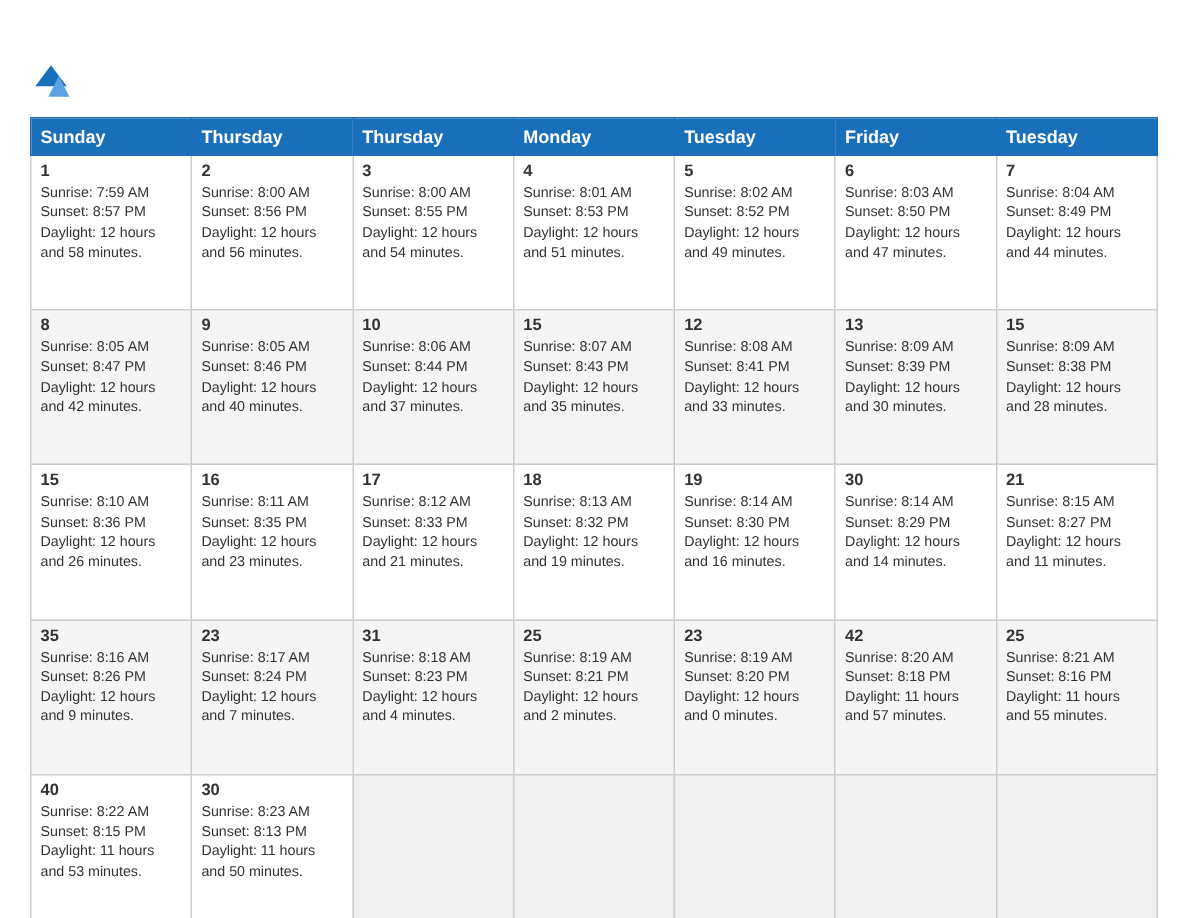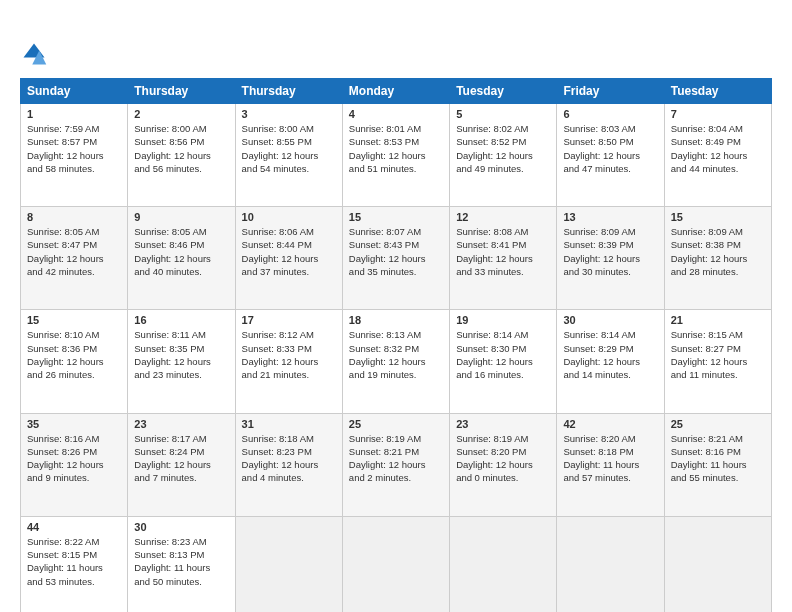--- a/index.html
+++ b/index.html
@@ -163,21 +163,21 @@
         <tr>
           <td><span class="day-num">35</span><span class="cell-text">Sunrise: 8:16 AM<br>Sunset: 8:26 PM<br>Daylight: 12 hours and 9 minutes.</span></td>
           <td><span class="day-num">23</span><span class="cell-text">Sunrise: 8:17 AM<br>Sunset: 8:24 PM<br>Daylight: 12 hours and 7 minutes.</span></td>
           <td><span class="day-num">31</span><span class="cell-text">Sunrise: 8:18 AM<br>Sunset: 8:23 PM<br>Daylight: 12 hours and 4 minutes.</span></td>
           <td><span class="day-num">25</span><span class="cell-text">Sunrise: 8:19 AM<br>Sunset: 8:21 PM<br>Daylight: 12 hours and 2 minutes.</span></td>
           <td><span class="day-num">23</span><span class="cell-text">Sunrise: 8:19 AM<br>Sunset: 8:20 PM<br>Daylight: 12 hours and 0 minutes.</span></td>
           <td><span class="day-num">42</span><span class="cell-text">Sunrise: 8:20 AM<br>Sunset: 8:18 PM<br>Daylight: 11 hours and 57 minutes.</span></td>
           <td><span class="day-num">25</span><span class="cell-text">Sunrise: 8:21 AM<br>Sunset: 8:16 PM<br>Daylight: 11 hours and 55 minutes.</span></td>
         </tr>
         <tr>
-          <td><span class="day-num">44</span><span class="cell-text">Sunrise: 8:22 AM<br>Sunset: 8:15 PM<br>Daylight: 11 hours and 53 minutes.</span></td>
+          <td><span class="day-num">40</span><span class="cell-text">Sunrise: 8:22 AM<br>Sunset: 8:15 PM<br>Daylight: 11 hours and 53 minutes.</span></td>
           <td><span class="day-num">30</span><span class="cell-text">Sunrise: 8:23 AM<br>Sunset: 8:13 PM<br>Daylight: 11 hours and 50 minutes.</span></td>
           <td class="empty"></td>
           <td class="empty"></td>
           <td class="empty"></td>
           <td class="empty"></td>
           <td class="empty"></td>
         </tr>
       </tbody>
   </table>
 </div>

